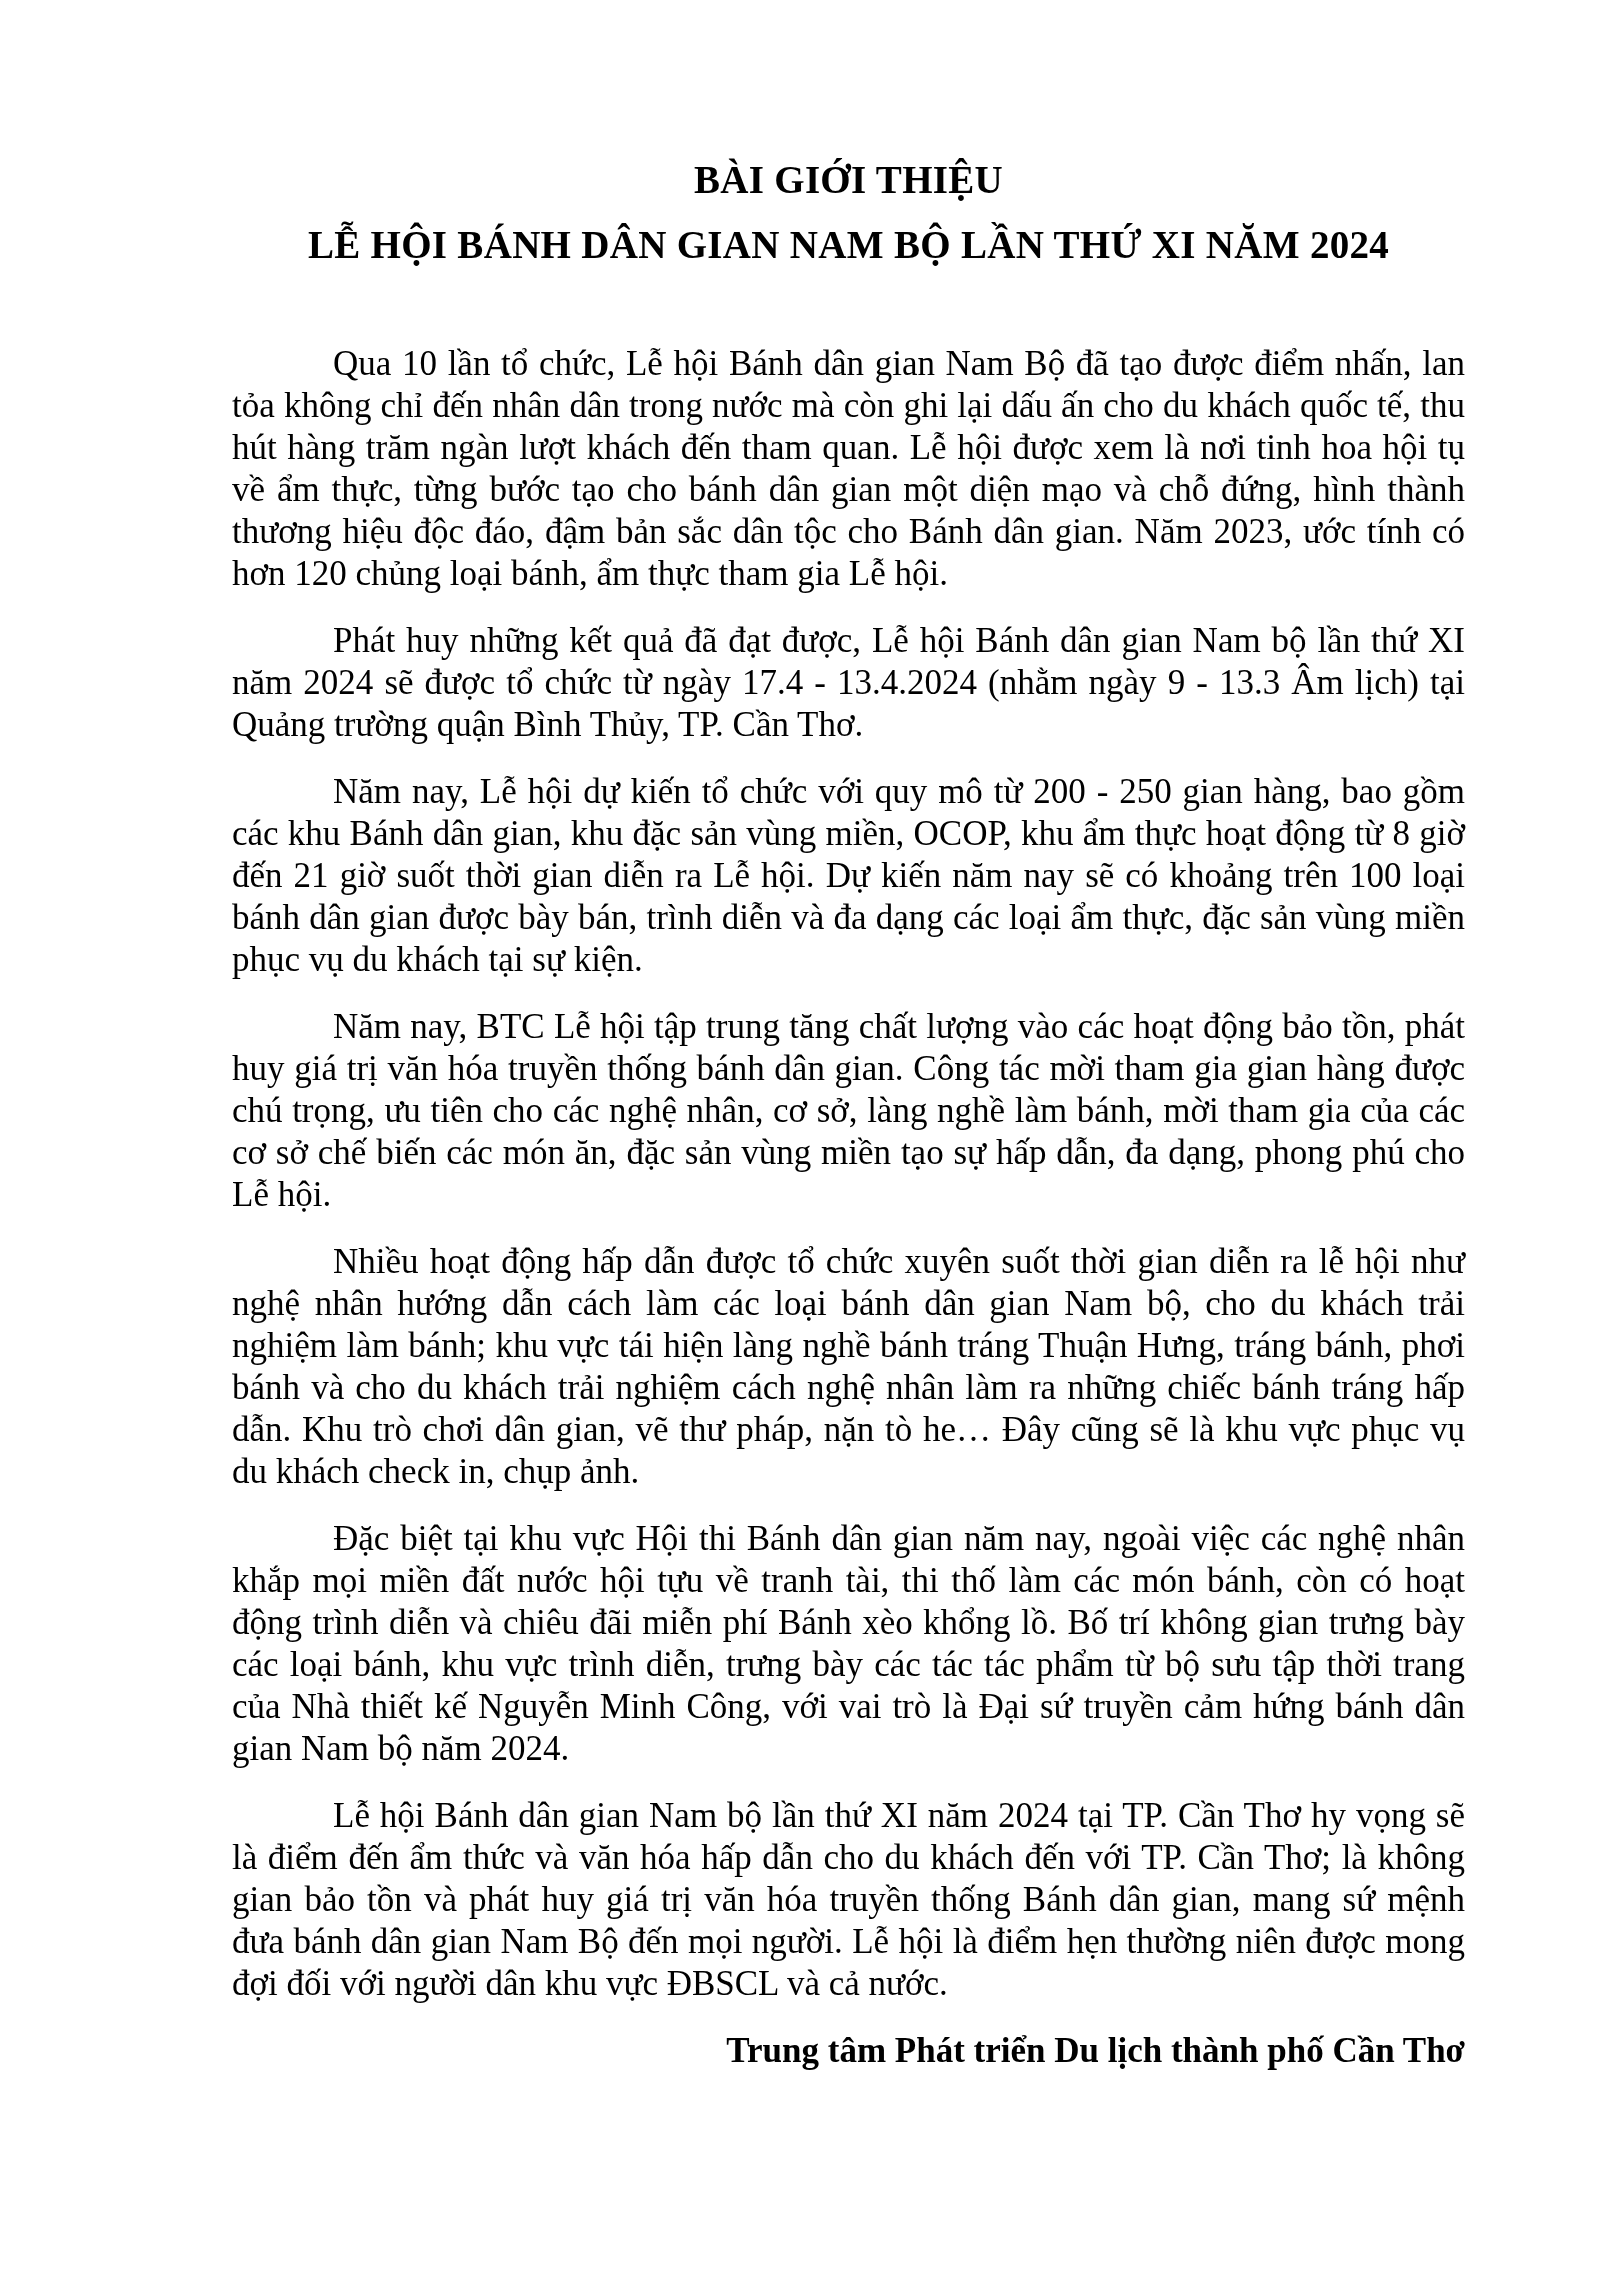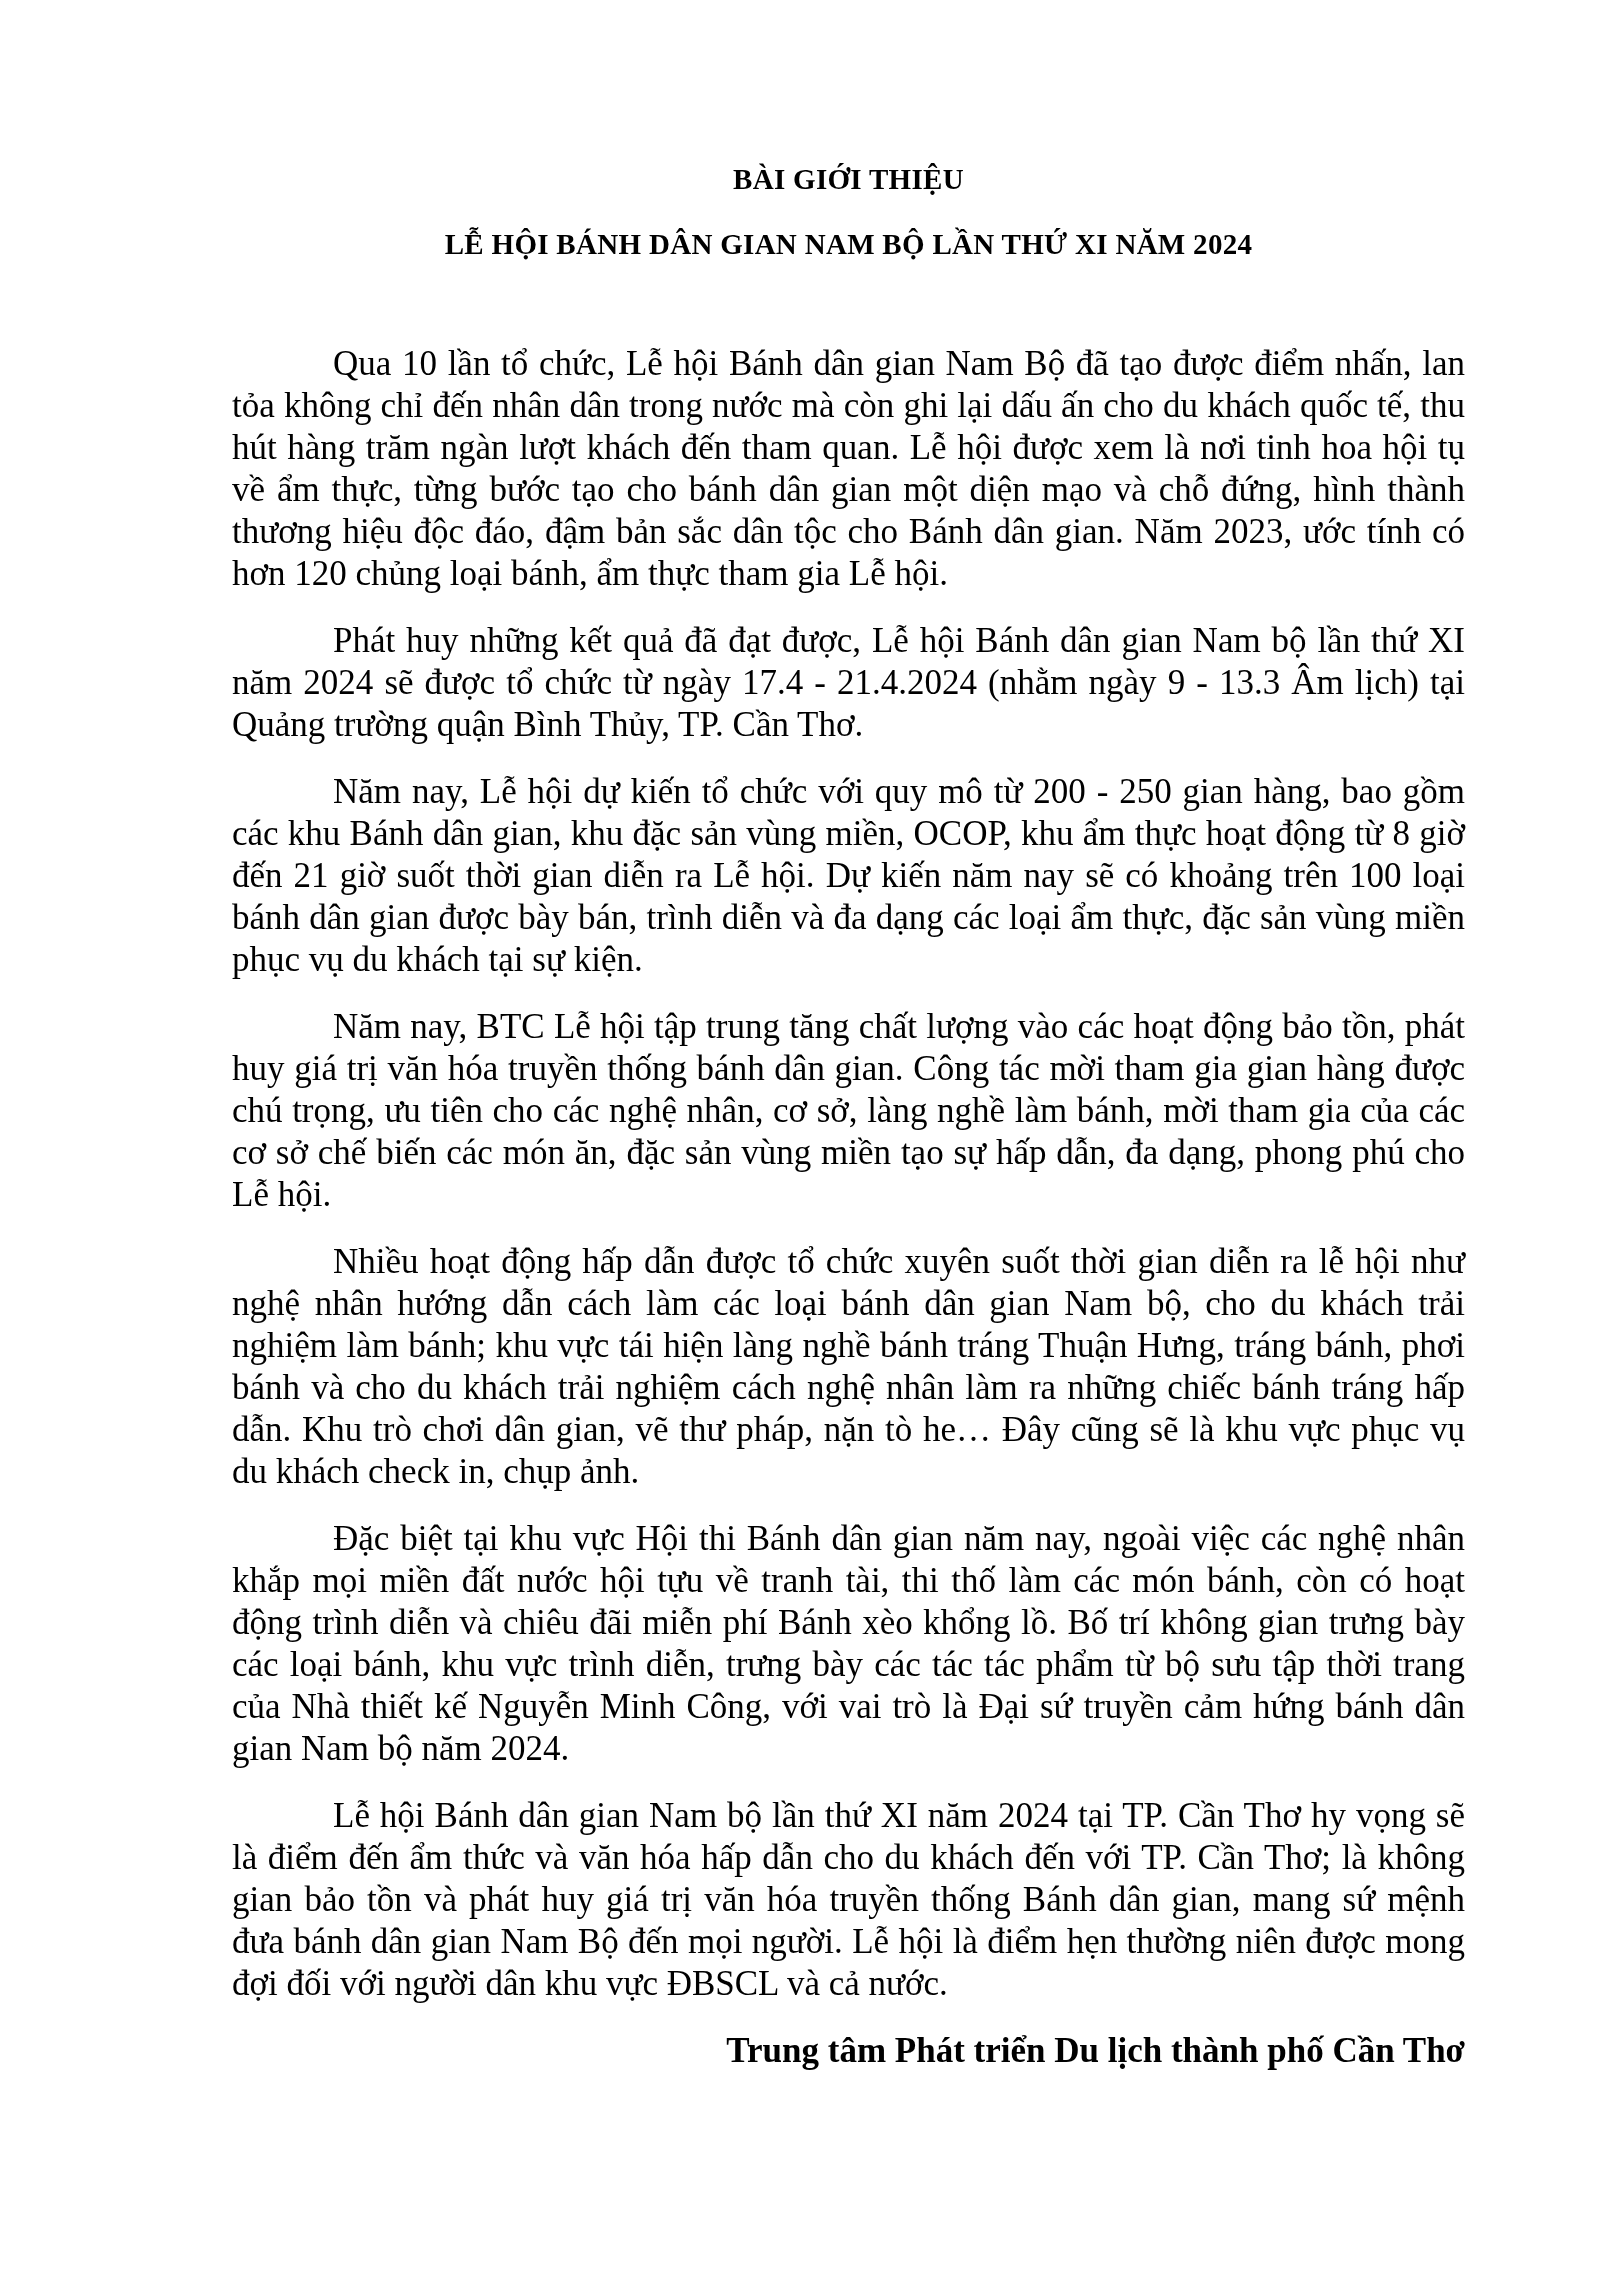--- a/index.html
+++ b/index.html
@@ -20,21 +20,21 @@
     position: absolute;
     left: 232px;
     right: 158px;
     top: 0;
   }
   header.doc-header {
     margin-top: 147px;
     text-align: center;
   }
   .title-line {
-    font-size: 29px;
+    font-size: 39px;
     font-weight: bold;
     line-height: 65px;
     margin: 0;
     letter-spacing: 0.3px;
     white-space: nowrap;
   }
   main.doc-body {
     margin-top: 66px;
   }
   .doc-body p {
@@ -62,21 +62,21 @@
 <div class="page">
   <div class="content">
 
     <header class="doc-header">
       <h1 class="title-line">BÀI GIỚI THIỆU</h1>
       <h1 class="title-line">LỄ HỘI BÁNH DÂN GIAN NAM BỘ LẦN THỨ XI NĂM 2024</h1>
     </header>
 
     <main class="doc-body">
       <p>Qua 10 lần tổ chức, Lễ hội Bánh dân gian Nam Bộ đã tạo được điểm nhấn, lan tỏa không chỉ đến nhân dân trong nước mà còn ghi lại dấu ấn cho du khách quốc tế, thu hút hàng trăm ngàn lượt khách đến tham quan. Lễ hội được xem là nơi tinh hoa hội tụ về ẩm thực, từng bước tạo cho bánh dân gian một diện mạo và chỗ đứng, hình thành thương hiệu độc đáo, đậm bản sắc dân tộc cho Bánh dân gian. Năm 2023, ước tính có hơn 120 chủng loại bánh, ẩm thực tham gia Lễ hội.</p>
-      <p>Phát huy những kết quả đã đạt được, Lễ hội Bánh dân gian Nam bộ lần thứ XI năm 2024 sẽ được tổ chức từ ngày 17.4 - 21.4.2024 (nhằm ngày 9 - 13.3 Âm lịch) tại Quảng trường quận Bình Thủy, TP. Cần Thơ.</p>
+      <p>Phát huy những kết quả đã đạt được, Lễ hội Bánh dân gian Nam bộ lần thứ XI năm 2024 sẽ được tổ chức từ ngày 17.4 - 13.4.2024 (nhằm ngày 9 - 13.3 Âm lịch) tại Quảng trường quận Bình Thủy, TP. Cần Thơ.</p>
       <p>Năm nay, Lễ hội dự kiến tổ chức với quy mô từ 200 - 250 gian hàng, bao gồm các khu Bánh dân gian, khu đặc sản vùng miền, OCOP, khu ẩm thực hoạt động từ 8 giờ đến 21 giờ suốt thời gian diễn ra Lễ hội. Dự kiến năm nay sẽ có khoảng trên 100 loại bánh dân gian được bày bán, trình diễn và đa dạng các loại ẩm thực, đặc sản vùng miền phục vụ du khách tại sự kiện.</p>
       <p>Năm nay, BTC Lễ hội tập trung tăng chất lượng vào các hoạt động bảo tồn, phát huy giá trị văn hóa truyền thống bánh dân gian. Công tác mời tham gia gian hàng được chú trọng, ưu tiên cho các nghệ nhân, cơ sở, làng nghề làm bánh, mời tham gia của các cơ sở chế biến các món ăn, đặc sản vùng miền tạo sự hấp dẫn, đa dạng, phong phú cho Lễ hội.</p>
       <p>Nhiều hoạt động hấp dẫn được tổ chức xuyên suốt thời gian diễn ra lễ hội như nghệ nhân hướng dẫn cách làm các loại bánh dân gian Nam bộ, cho du khách trải nghiệm làm bánh; khu vực tái hiện làng nghề bánh tráng Thuận Hưng, tráng bánh, phơi bánh và cho du khách trải nghiệm cách nghệ nhân làm ra những chiếc bánh tráng hấp dẫn. Khu trò chơi dân gian, vẽ thư pháp, nặn tò he… Đây cũng sẽ là khu vực phục vụ du khách check in, chụp ảnh.</p>
       <p>Đặc biệt tại khu vực Hội thi Bánh dân gian năm nay, ngoài việc các nghệ nhân khắp mọi miền đất nước hội tựu về tranh tài, thi thố làm các món bánh, còn có hoạt động trình diễn và chiêu đãi miễn phí Bánh xèo khổng lồ. Bố trí không gian trưng bày các loại bánh, khu vực trình diễn, trưng bày các tác tác phẩm từ bộ sưu tập thời trang của Nhà thiết kế Nguyễn Minh Công, với vai trò là Đại sứ truyền cảm hứng bánh dân gian Nam bộ năm 2024.</p>
       <p>Lễ hội Bánh dân gian Nam bộ lần thứ XI năm 2024 tại TP. Cần Thơ hy vọng sẽ là điểm đến ẩm thức và văn hóa hấp dẫn cho du khách đến với TP. Cần Thơ; là không gian bảo tồn và phát huy giá trị văn hóa truyền thống Bánh dân gian, mang sứ mệnh đưa bánh dân gian Nam Bộ đến mọi người. Lễ hội là điểm hẹn thường niên được mong đợi đối với người dân khu vực ĐBSCL và cả nước.</p>
     </main>
 
     <footer class="doc-footer">
       <p class="signature">Trung tâm Phát triển Du lịch thành phố Cần Thơ</p>
     </footer>

